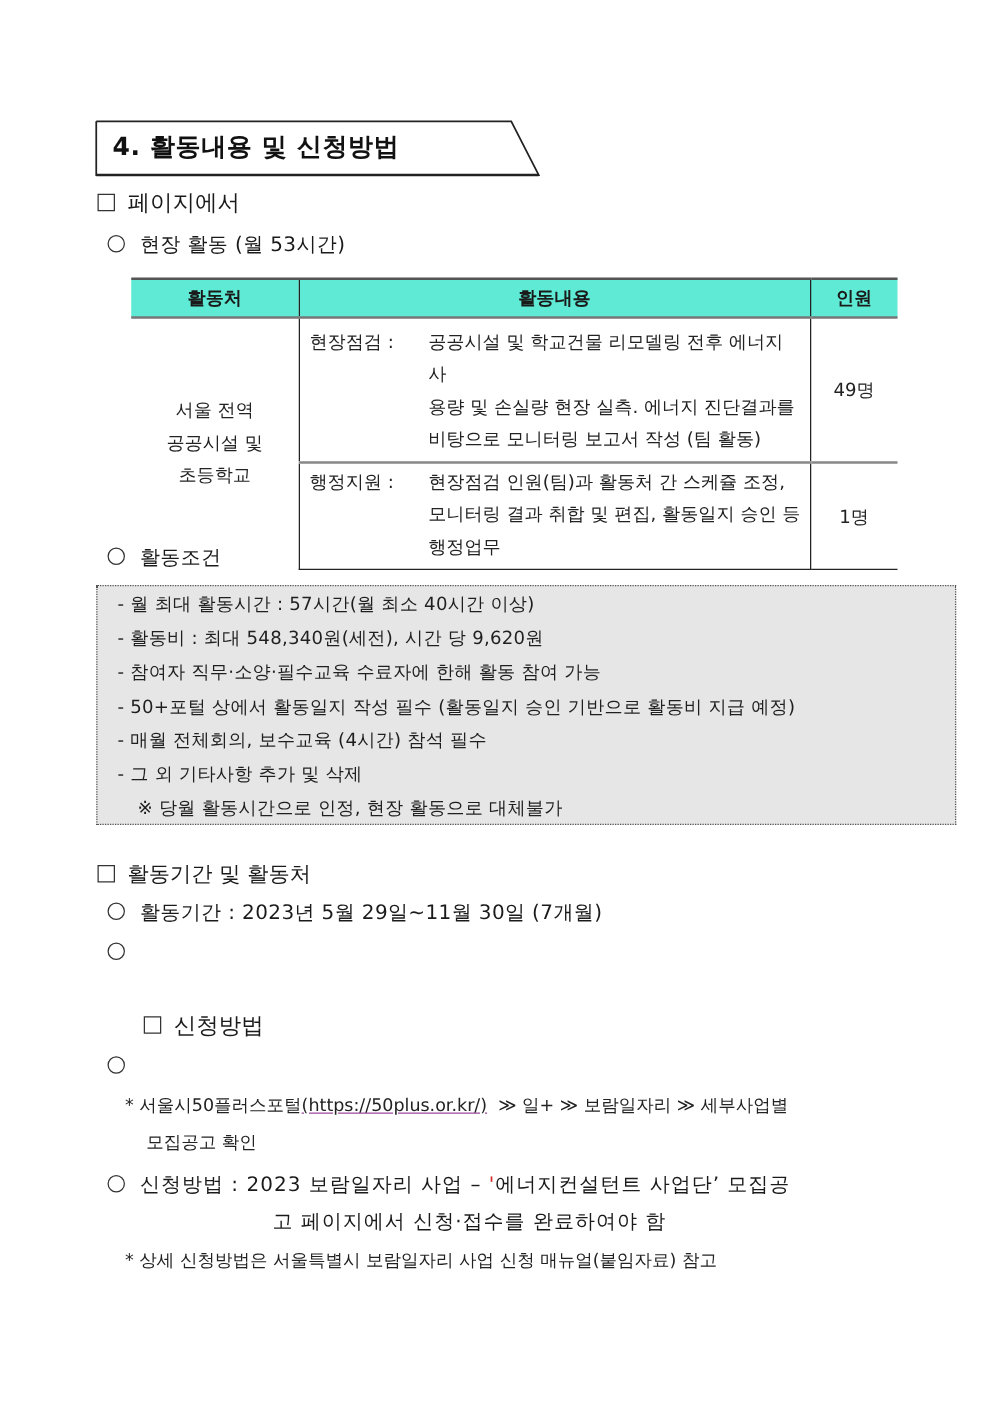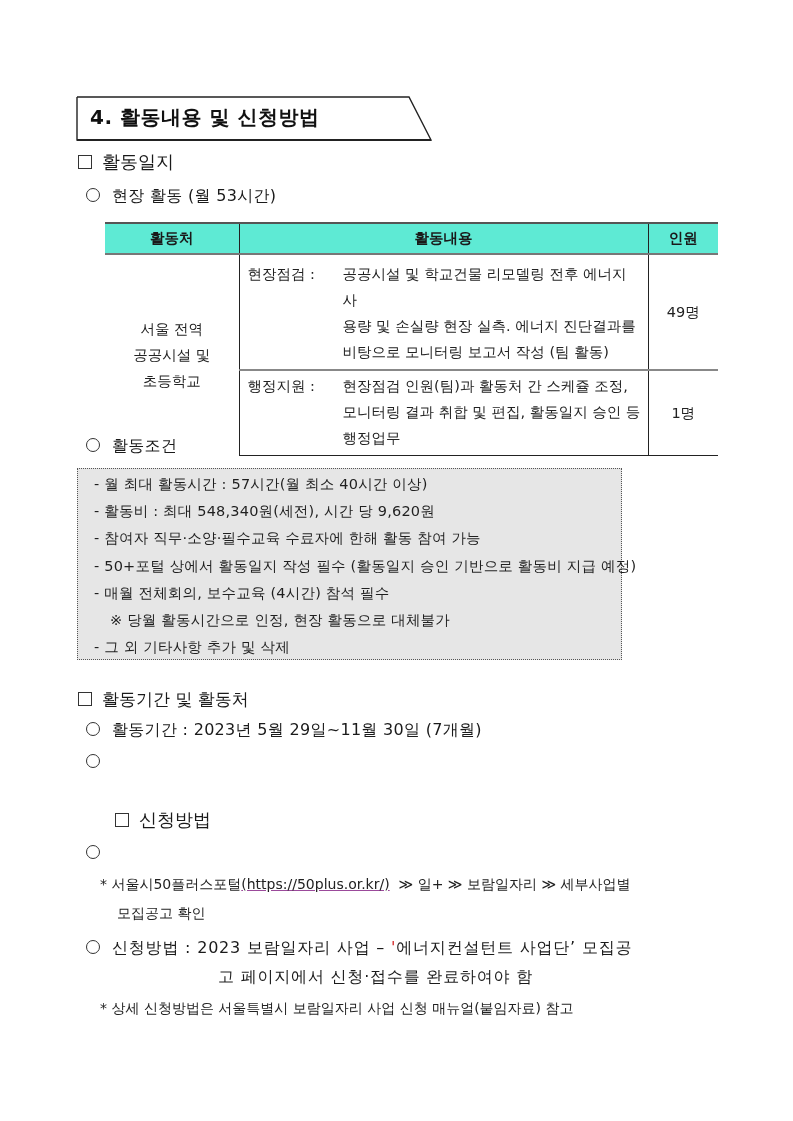--- a/index.html
+++ b/index.html
@@ -27,42 +27,42 @@
   .act-table td.c3 { text-align: center; color: #222; }
   .act-table tr.r1 td.c2, .act-table tr.r1 td.c3 { border-bottom: 2px solid #888; height: 103px; }
   .act-table tr.r2 td { height: 78px; }
   .act-table tr.r2 td.c2 { padding-top: 2px; }
   .act-table tbody tr:last-child td { border-bottom: 1.5px solid #222; }
   .desc-row { display: flex; }
   .desc-label { white-space: nowrap; width: 95px; flex: none; }
   .desc-body { flex: 1; }
   .desc-body .first { display: block; }
 
-  .cond-box { position: absolute; left: 77px; top: 468px; width: 545px; height: 192px; background: #e6e6e6; border: 1.5px dotted #555; padding: 2px 16px 0 16px; }
+  .cond-box { position: absolute; left: 77px; top: 468px; width: 688px; height: 192px; background: #e6e6e6; border: 1.5px dotted #555; padding: 2px 16px 0 16px; }
   .cond-line { font-size: 14.5px; line-height: 27.2px; white-space: nowrap; color: #1f1f1f; letter-spacing: 0.2px; }
   .cond-line.note { padding-left: 16px; }
 
   .ref-line { position: absolute; font-size: 14px; white-space: nowrap; color: #222; }
   .ref-link { text-decoration-color: #222; }
   .ref-link .url { text-decoration: underline; text-decoration-color: #9b4a9b; }
   .red-quote { color: #d42a2a; }
 </style>
 </head>
 <body>
 
 <div class="heading-box">
   <svg width="360" height="48">
     <polyline points="1,1 333,1 355,44 1,44 1,1" fill="none" stroke="#222" stroke-width="1.4"></polyline>
     <line x1="1" y1="44" x2="355" y2="44" stroke="#222" stroke-width="2"></line>
   </svg>
   <div class="heading-text">4. 활동내용 및 신청방법</div>
 </div>
 
 <div class="sq-item" style="top:150px;">
-  <span class="box"></span><span>활동일지</span>
+  <span class="box"></span><span>페이지에서</span>
 </div>
 <div class="circ-item" style="top:186px;">
   <span class="circ"></span><span>현장 활동 (월 53시간)</span>
 </div>
 
 <table class="act-table">
   <thead>
     <tr>
       <th class="c1">활동처</th>
       <th class="c2">활동내용</th>
@@ -104,22 +104,22 @@
 
 <div class="circ-item" style="top:436px;">
   <span class="circ"></span><span>활동조건</span>
 </div>
 <div class="cond-box">
   <div class="cond-line">- 월 최대 활동시간 : 57시간(월 최소 40시간 이상)</div>
   <div class="cond-line">- 활동비 : 최대 548,340원(세전), 시간 당 9,620원</div>
   <div class="cond-line">- 참여자 직무·소양·필수교육 수료자에 한해 활동 참여 가능</div>
   <div class="cond-line">- 50+포털 상에서 활동일지 작성 필수 (활동일지 승인 기반으로 활동비 지급 예정)</div>
   <div class="cond-line">- 매월 전체회의, 보수교육 (4시간) 참석 필수</div>
+  <div class="cond-line">- 그 외 기타사항 추가 및 삭제</div>
   <div class="cond-line note">※ 당월 활동시간으로 인정, 현장 활동으로 대체불가</div>
-  <div class="cond-line">- 그 외 기타사항 추가 및 삭제</div>
 </div>
 
 <div class="sq-item" style="top:688px; font-size:17px;">
   <span class="box"></span><span>활동기간 및 활동처</span>
 </div>
 <div class="circ-item" style="top:720px;">
   <span class="circ"></span><span>활동기간 : 2023년 5월 29일~11월 30일 (7개월)</span>
 </div>
 <div class="circ-item" style="top:752px;">
   <span class="circ"></span>

